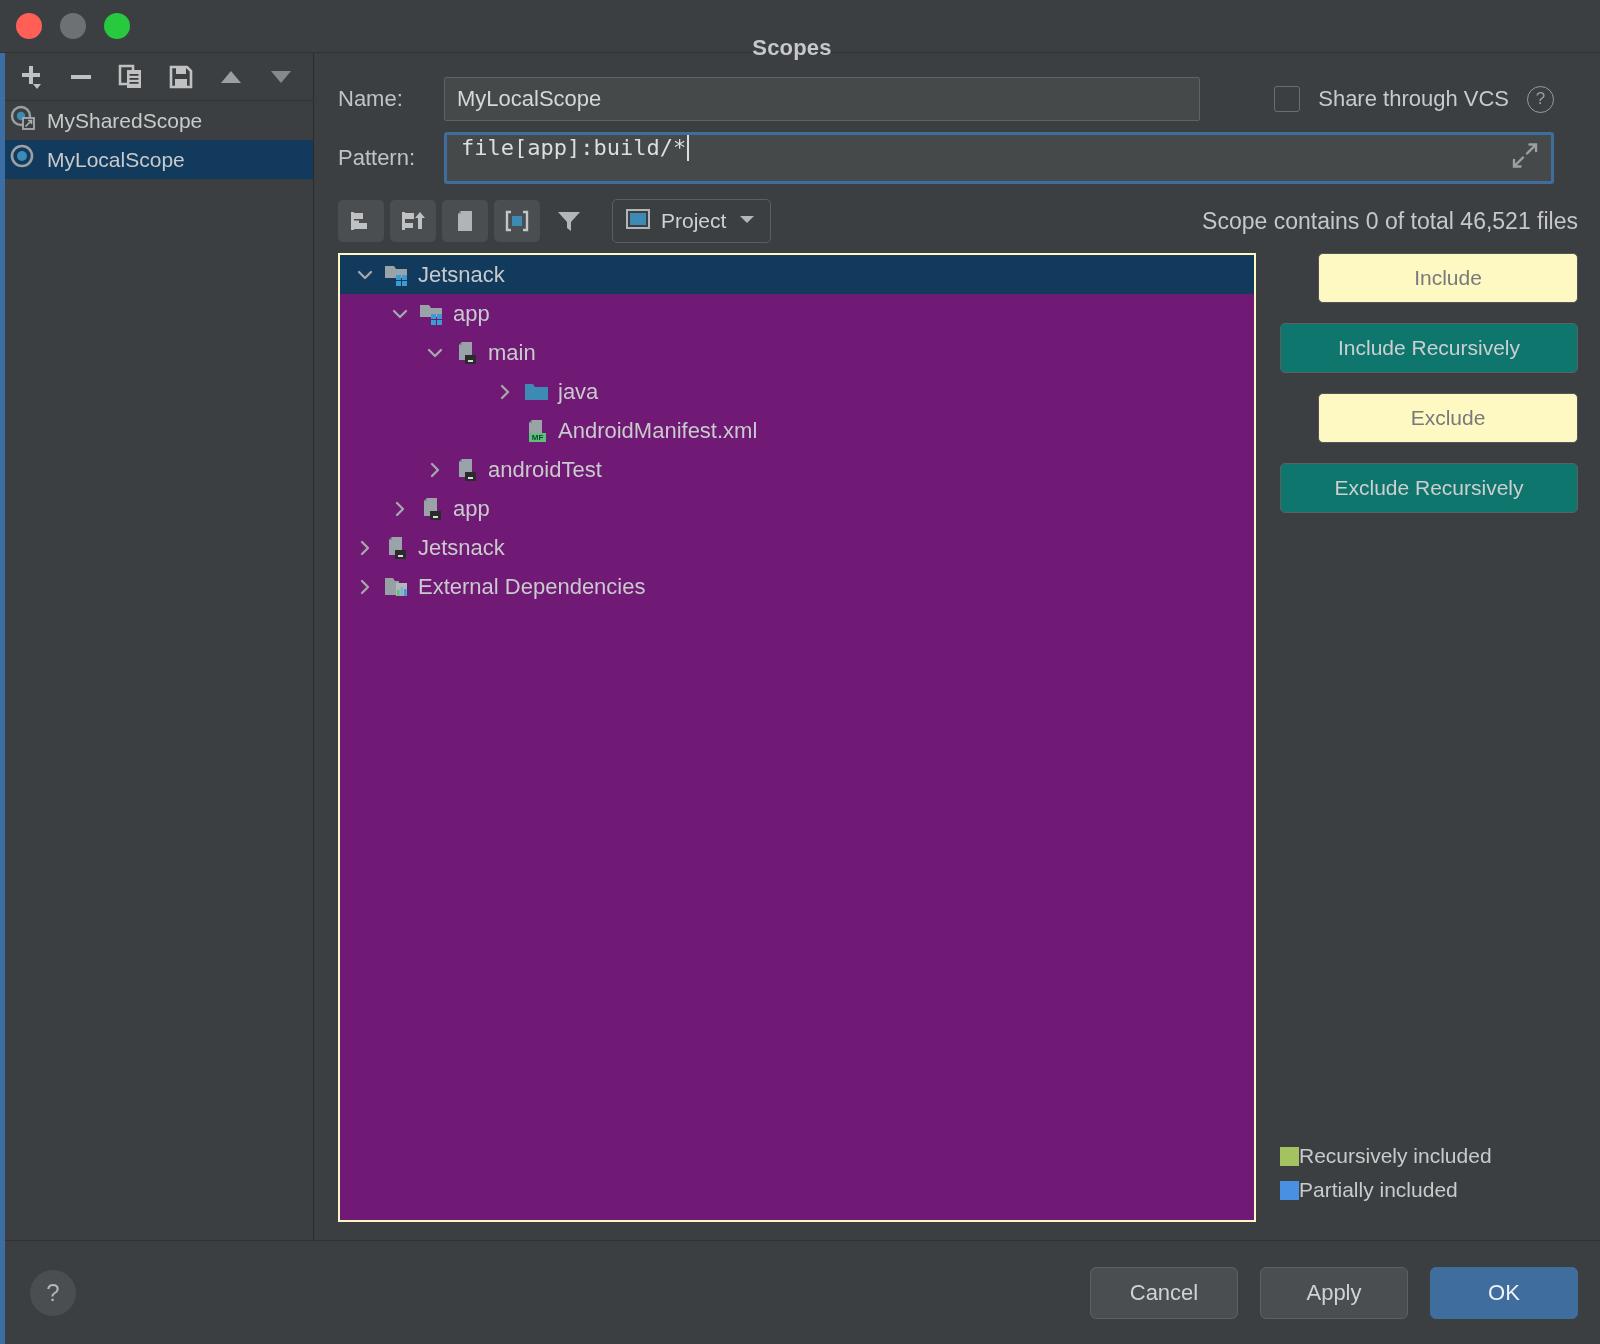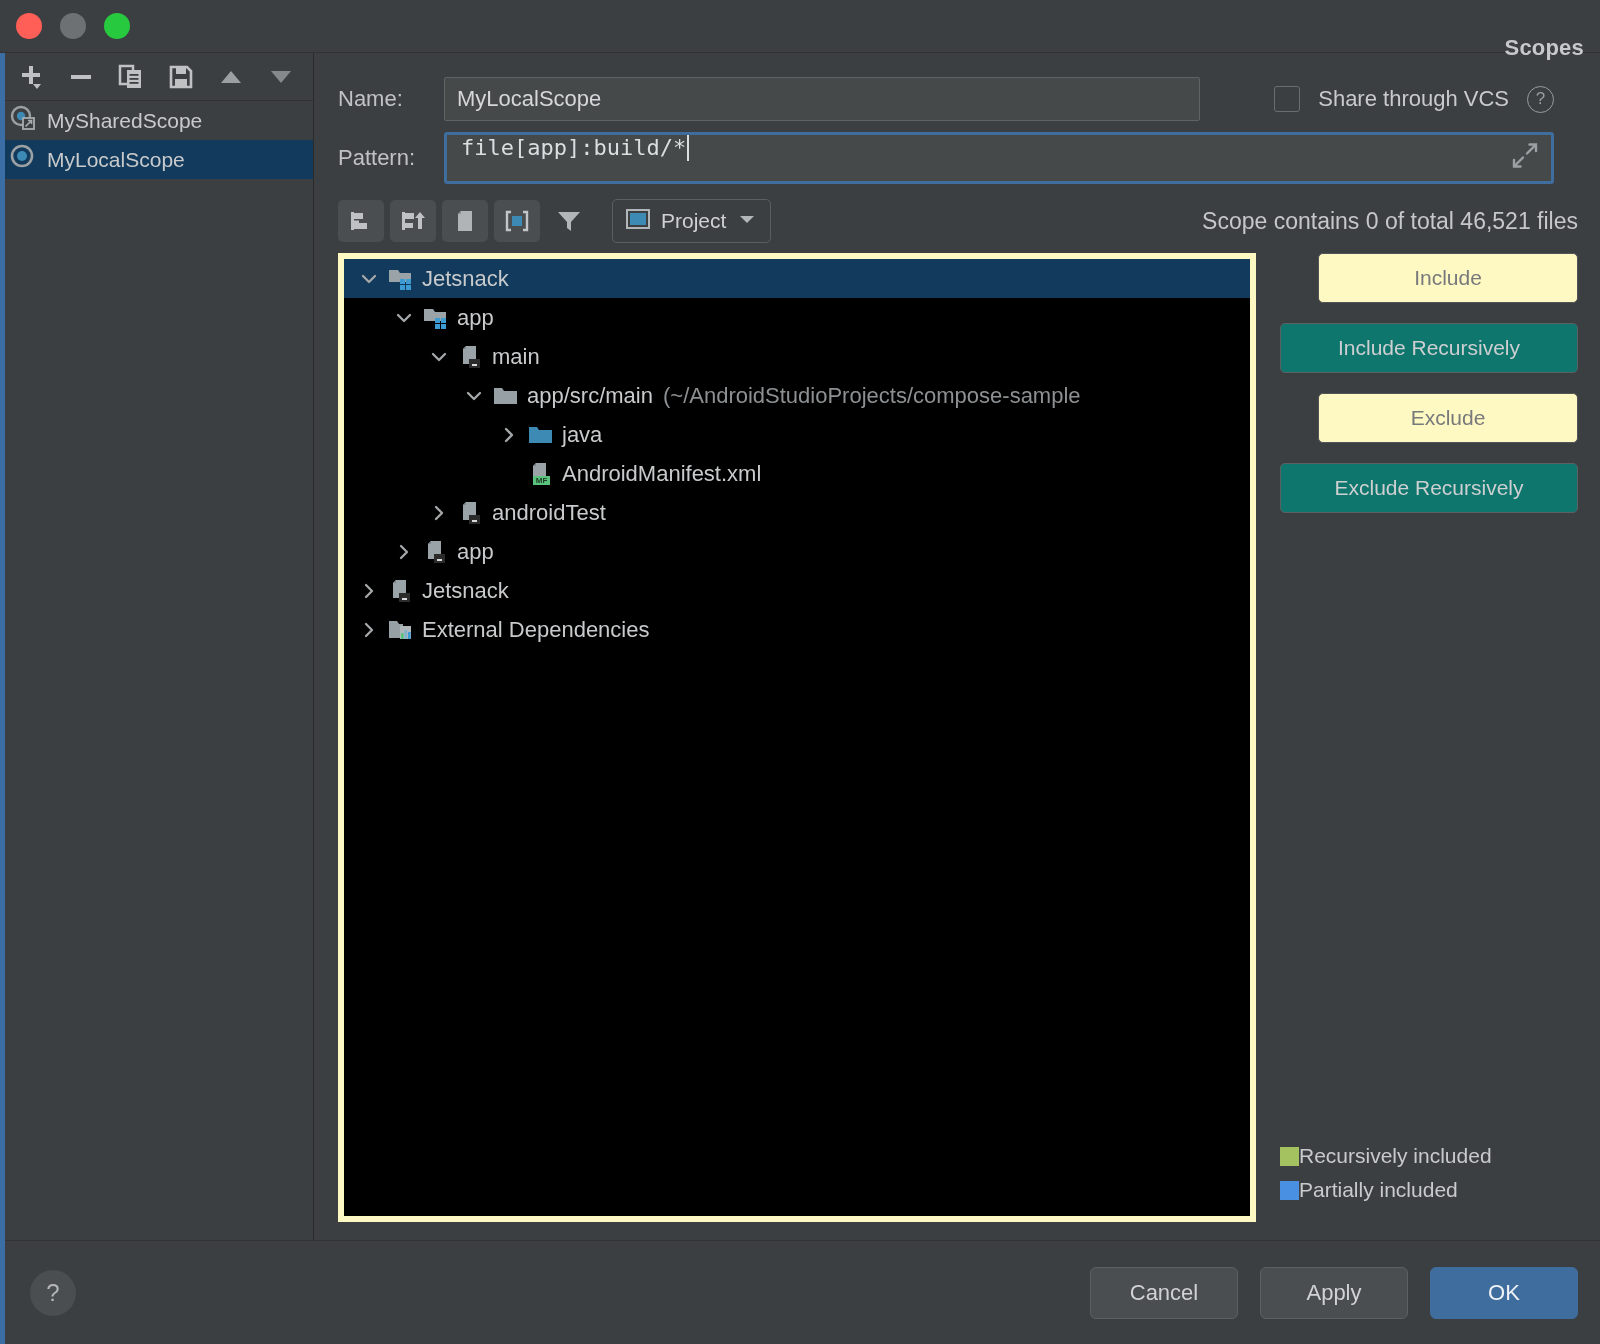--- a/index.html
+++ b/index.html
@@ -47,21 +47,21 @@
     width: 26px;
     height: 26px;
     border-radius: 50%;
   }
   .tl-close  { background: #ff5f56; }
   .tl-min    { background: #6e7174; }
   .tl-max    { background: #27c93f; }
   .title-text {
     position: absolute;
     left: 0; right: 16px;
-    text-align: right;
+    text-align: center;
     font-size: 22px;
     font-weight: bold;
     color: #c6c8ca;
     letter-spacing: 0.2px;
     margin-top: 44px;
   }
 
   
   .content {
     flex: 1 1 auto;
@@ -244,22 +244,22 @@
   
   .mid {
     flex: 1 1 auto;
     display: flex;
     min-height: 0;
     padding: 0 22px 0 24px;
     gap: 0;
   }
   .tree-panel {
     flex: 1 1 auto;
-    border: 6px solid #fef9c3;
-    background: #000000;
+    border: 2px solid #fef9c3;
+    background: #701a75;
     overflow: hidden;
     min-width: 0;
     position: relative;
   }
   .tree-row {
     height: 39px;
     display: flex;
     align-items: center;
     font-size: 22px;
     color: #c8cacc;
@@ -593,34 +593,20 @@
               <span class="node-ico">
                 <svg width="28" height="26" viewBox="0 0 28 26">
                   <path d="M9 2 H19 V20 H6 V5 Z" fill="#9aa3a8"></path>
                   <path d="M9 2 L6 5 H9 Z" fill="#7d868b"></path>
                   <rect x="12" y="15" width="11" height="9" fill="#2b2b2b"></rect>
                   <rect x="15" y="20" width="5" height="2" fill="#d8dadc"></rect>
                 </svg>
               </span>
               <span class="node-label">main</span>
             </div>
-            <div class="tree-row" style="padding-left: 113px;">
-              <span class="twisty">
-                <svg width="22" height="22" viewBox="0 0 22 22">
-                  <path d="M5 8 L11 14 L17 8" stroke="#a5a8aa" stroke-width="2.3" fill="none" stroke-linecap="round" stroke-linejoin="round"></path>
-                </svg>
-              </span>
-              <span class="node-ico">
-                <svg width="28" height="26" viewBox="0 0 28 26">
-                  <path d="M2 5 H10 L12 8 H25 V21 H2 Z" fill="#97a0a5"></path>
-                </svg>
-              </span>
-              <span class="node-label">app/src/main</span>
-              <span class="node-sub">(~/AndroidStudioProjects/compose-sample</span>
-            </div>
             <div class="tree-row" style="padding-left: 148px;">
               <span class="twisty">
                 <svg width="22" height="22" viewBox="0 0 22 22">
                   <path d="M8 5 L14 11 L8 17" stroke="#a5a8aa" stroke-width="2.3" fill="none" stroke-linecap="round" stroke-linejoin="round"></path>
                 </svg>
               </span>
               <span class="node-ico">
                 <svg width="28" height="26" viewBox="0 0 28 26">
                   <path d="M2 5 H10 L12 8 H25 V21 H2 Z" fill="#3d8ab5"></path>
                 </svg>

